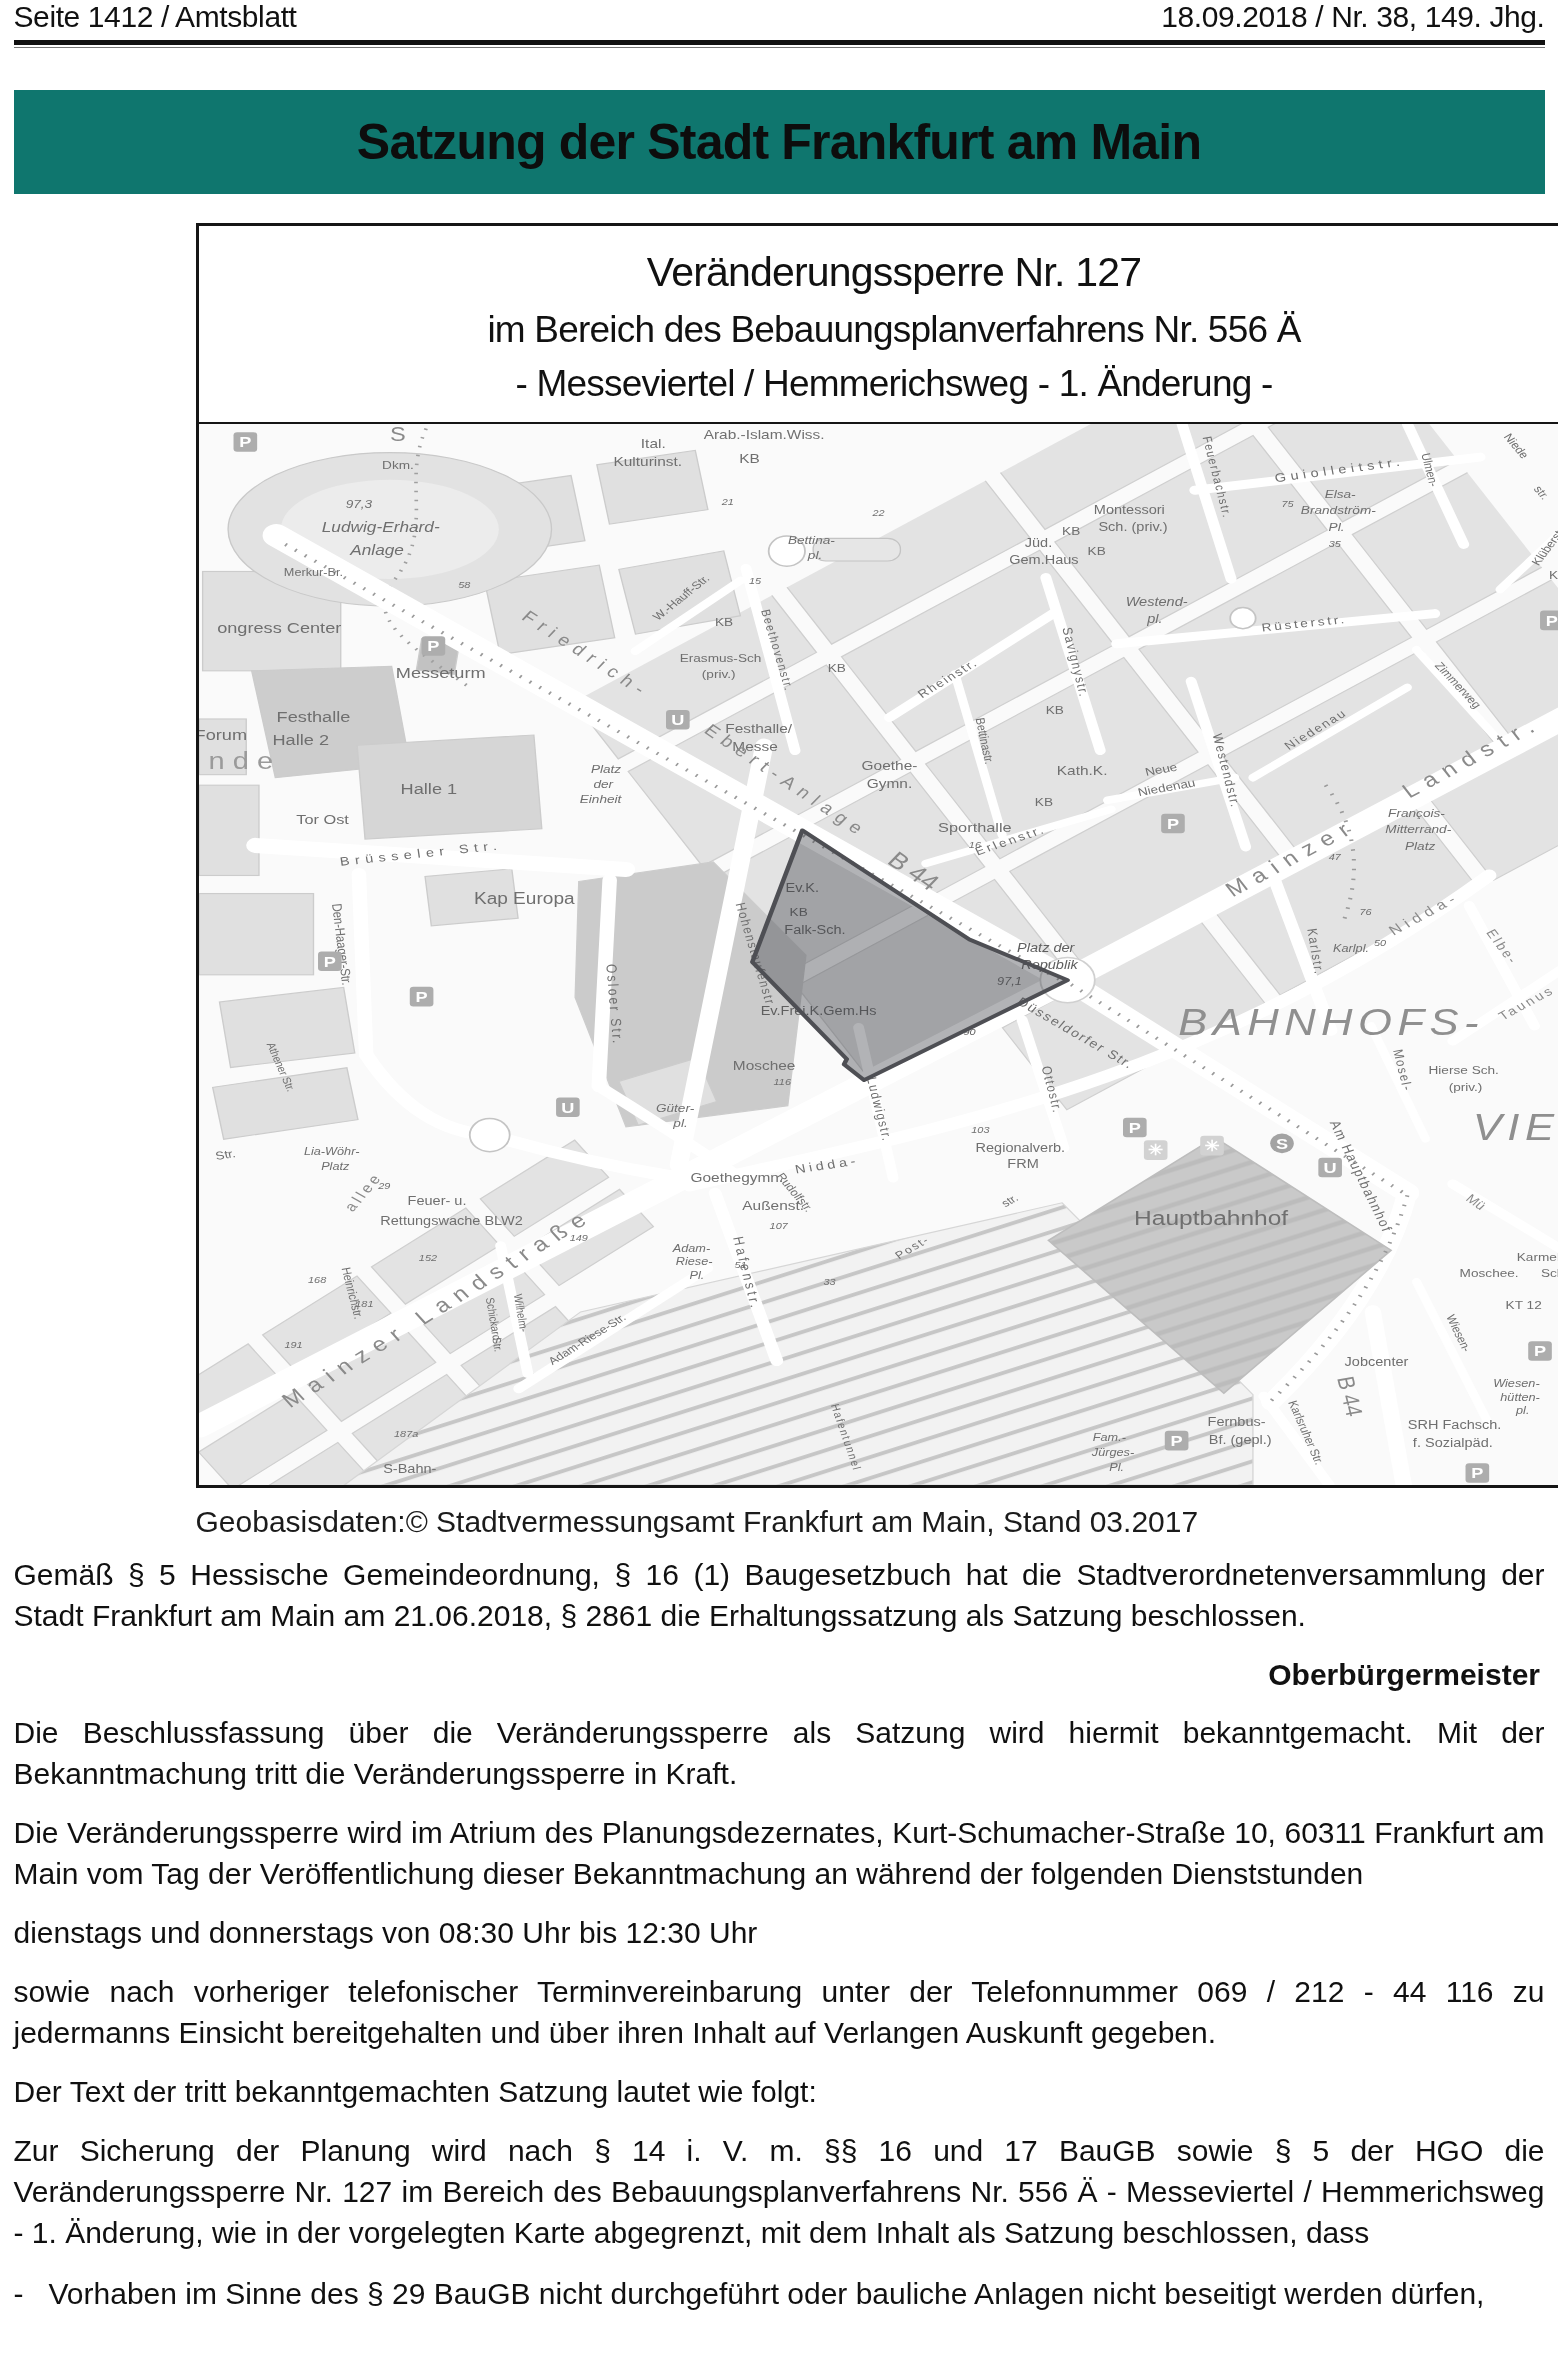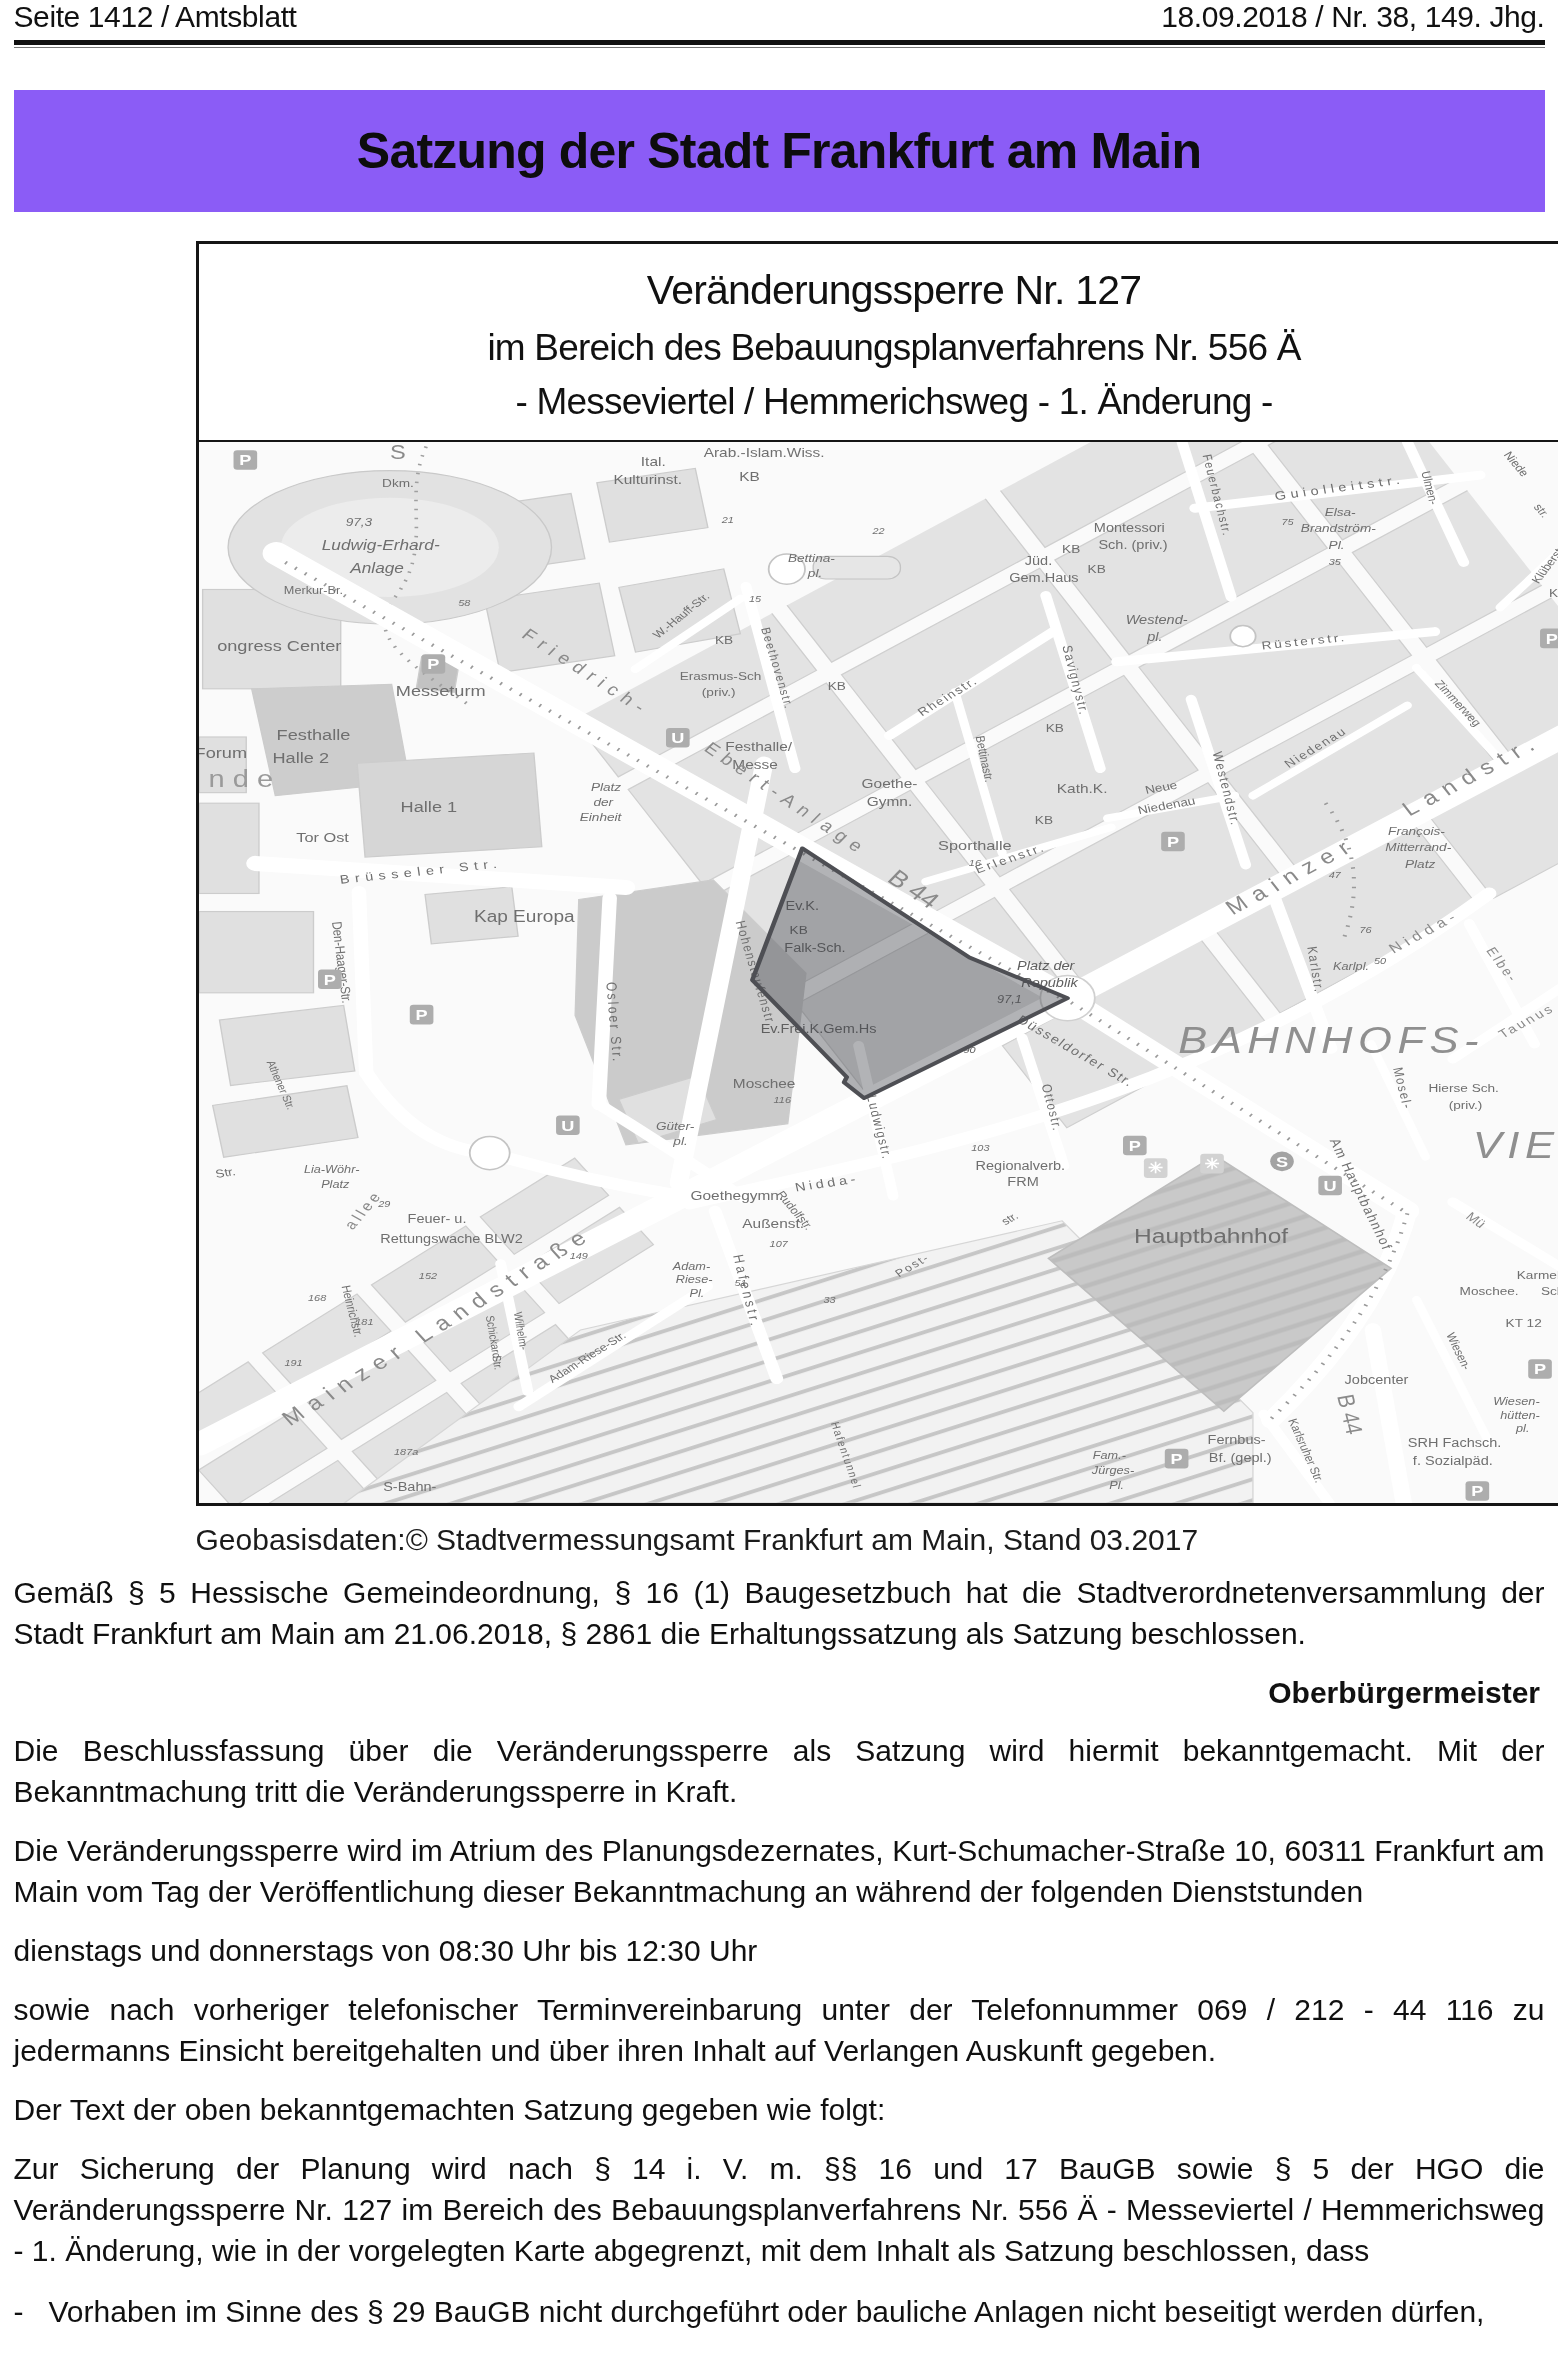--- a/index.html
+++ b/index.html
@@ -3,21 +3,21 @@
 <meta charset="utf-8">
 <style>
   html,body{margin:0;padding:0;background:#fff;}
   body{width:1558px;height:2377px;overflow:hidden;font-family:"Liberation Sans",sans-serif;color:#111;}
   .page{padding:0 13.5px;}
   
   .hdr{display:flex;justify-content:space-between;align-items:flex-end;font-size:30px;letter-spacing:-0.4px;}
   .rule-thick{height:4.5px;background:#111;margin-top:6px;}
   .rule-thin{height:1.5px;background:#777;margin-top:2.3px;}
   
-  .banner{margin-top:42px;background:#8b5cf6;height:122px;display:flex;align-items:center;justify-content:center;}
+  .banner{margin-top:42px;background:#0f766e;height:104px;display:flex;align-items:center;justify-content:center;}
   .banner h1{margin:0;font-size:50px;font-weight:bold;letter-spacing:-0.8px;color:#0d0d0d;}
   
   .nbox{width:1397px;margin:29px auto 0 auto;margin-left:182px;border:3px solid #151515;box-sizing:border-box;background:#fff;}
   .nbox-title{padding:19.6px 7.5px 16.6px 7.5px;text-align:center;letter-spacing:-0.8px;}
   .nt1{font-size:41px;margin:3px 0 13.5px 0;}
   .nt2{font-size:37px;margin:0 0 12px 0;}
   .nt3{font-size:37px;margin:0;}
   .mapwrap{border-top:2.3px solid #151515;height:1061px;position:relative;overflow:hidden;background:#fdfdfd;}
   svg text{font-family:"Liberation Sans",sans-serif;}
   .caption{margin-left:182px;margin-top:16.6px;font-size:30px;color:#1b1b1b;}
@@ -450,21 +450,21 @@
   <div class="para first">Gemäß § 5 Hessische Gemeindeordnung, § 16 (1) Baugesetzbuch hat die Stadtverordnetenversammlung der Stadt Frankfurt am Main am 21.06.2018, § 2861 die Erhaltungssatzung als Satzung beschlossen.</div>
 
   <div class="sig">
     <div>Oberbürgermeister</div>
   </div>
 
   <div class="para">Die Beschlussfassung über die Veränderungssperre als Satzung wird hiermit bekanntgemacht. Mit der Bekanntmachung tritt die Veränderungssperre in Kraft.</div>
   <div class="para">Die Veränderungssperre wird im Atrium des Planungsdezernates, Kurt-Schumacher-Straße 10, 60311 Frankfurt am Main vom Tag der Veröffentlichung dieser Bekanntmachung an während der folgenden Dienststunden</div>
   <div class="para">dienstags und donnerstags von 08:30 Uhr bis 12:30 Uhr</div>
   <div class="para">sowie nach vorheriger telefonischer Terminvereinbarung unter der Telefonnummer 069 / 212 - 44 116 zu jedermanns Einsicht bereitgehalten und über ihren Inhalt auf Verlangen Auskunft gegeben.</div>
-  <div class="para">Der Text der oben bekanntgemachten Satzung gegeben wie folgt:</div>
+  <div class="para">Der Text der tritt bekanntgemachten Satzung lautet wie folgt:</div>
   <div class="para">Zur Sicherung der Planung wird nach § 14 i. V. m. §§ 16 und 17 BauGB sowie § 5 der HGO die Veränderungssperre Nr. 127 im Bereich des Bebauungsplanverfahrens Nr. 556 Ä - Messeviertel / Hemmerichsweg - 1. Änderung, wie in der vorgelegten Karte abgegrenzt, mit dem Inhalt als Satzung beschlossen, dass</div>
 
   <div class="bullet">
     <div class="dash">-</div>
     <div class="btxt">Vorhaben im Sinne des § 29 BauGB nicht durchgeführt oder bauliche Anlagen nicht beseitigt werden dürfen,</div>
   </div>
 
 </div>
 
 

